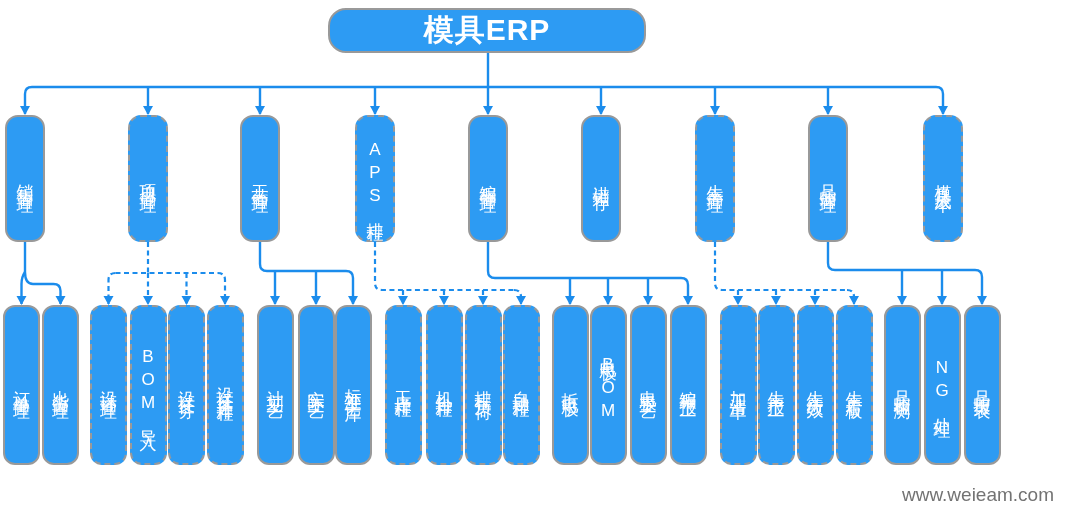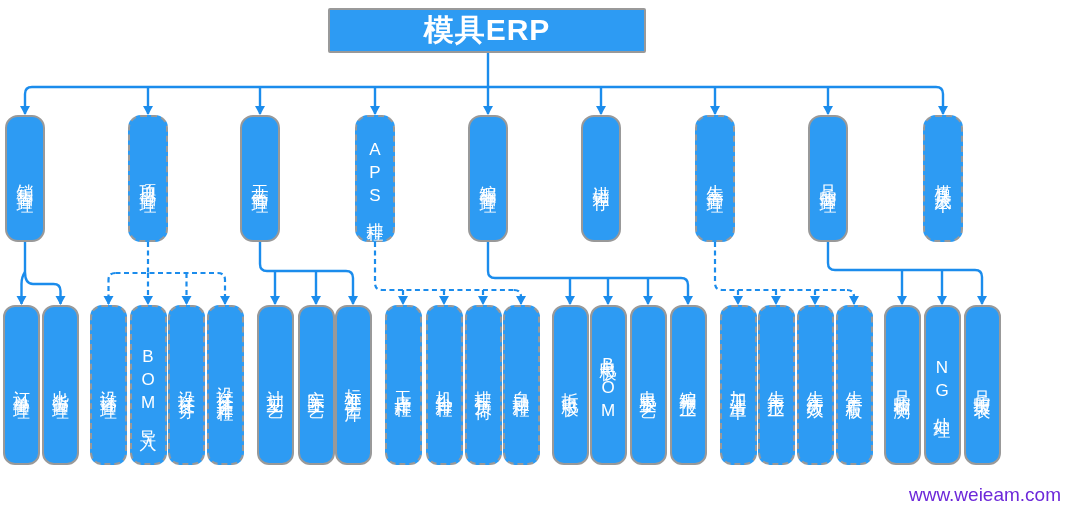--- a/index.html
+++ b/index.html
@@ -7,30 +7,30 @@
     position:relative;width:1073px;height:529px;background:#ffffff;overflow:hidden;
     font-family:"Liberation Sans","DejaVu Sans",sans-serif;
   }
   .wires{position:absolute;left:0;top:0;pointer-events:none;}
   .node{
     position:absolute;display:flex;align-items:center;justify-content:center;
     background:#2D9BF3;border:2px solid #999999;color:#ffffff;
     box-sizing:border-box;text-align:center;
   }
   .node.dashed{border-style:dashed;}
-  .root{left:328px;top:8px;width:318px;height:45px;border-radius:2px;}
+  .root{left:328px;top:8px;width:318px;height:45px;border-radius:18px;}
   .root span{font-size:30px;font-weight:bold;letter-spacing:1px;}
   .n2{top:115px;width:40px;height:127px;border-radius:13px;}
   .n3{top:305px;width:37px;height:160px;border-radius:12px;}
   .vlabel{
     writing-mode:vertical-rl;text-orientation:upright;
     font-size:17px;font-weight:500;letter-spacing:4px;line-height:1;
   }
   .watermark{
-    position:absolute;top:484px;right:12px;font-size:19px;color:#6d28d9;
+    position:absolute;top:484px;right:19px;font-size:19px;color:#737373;
   }
 </style>
 </head>
 <body>
 
 <div class="canvas">
 
   <svg class="wires" width="1073" height="529" viewBox="0 0 1073 529">
     <defs>
       <marker id="arrow" markerWidth="12" markerHeight="12" refX="8" refY="5" orient="auto" markerUnits="userSpaceOnUse">

